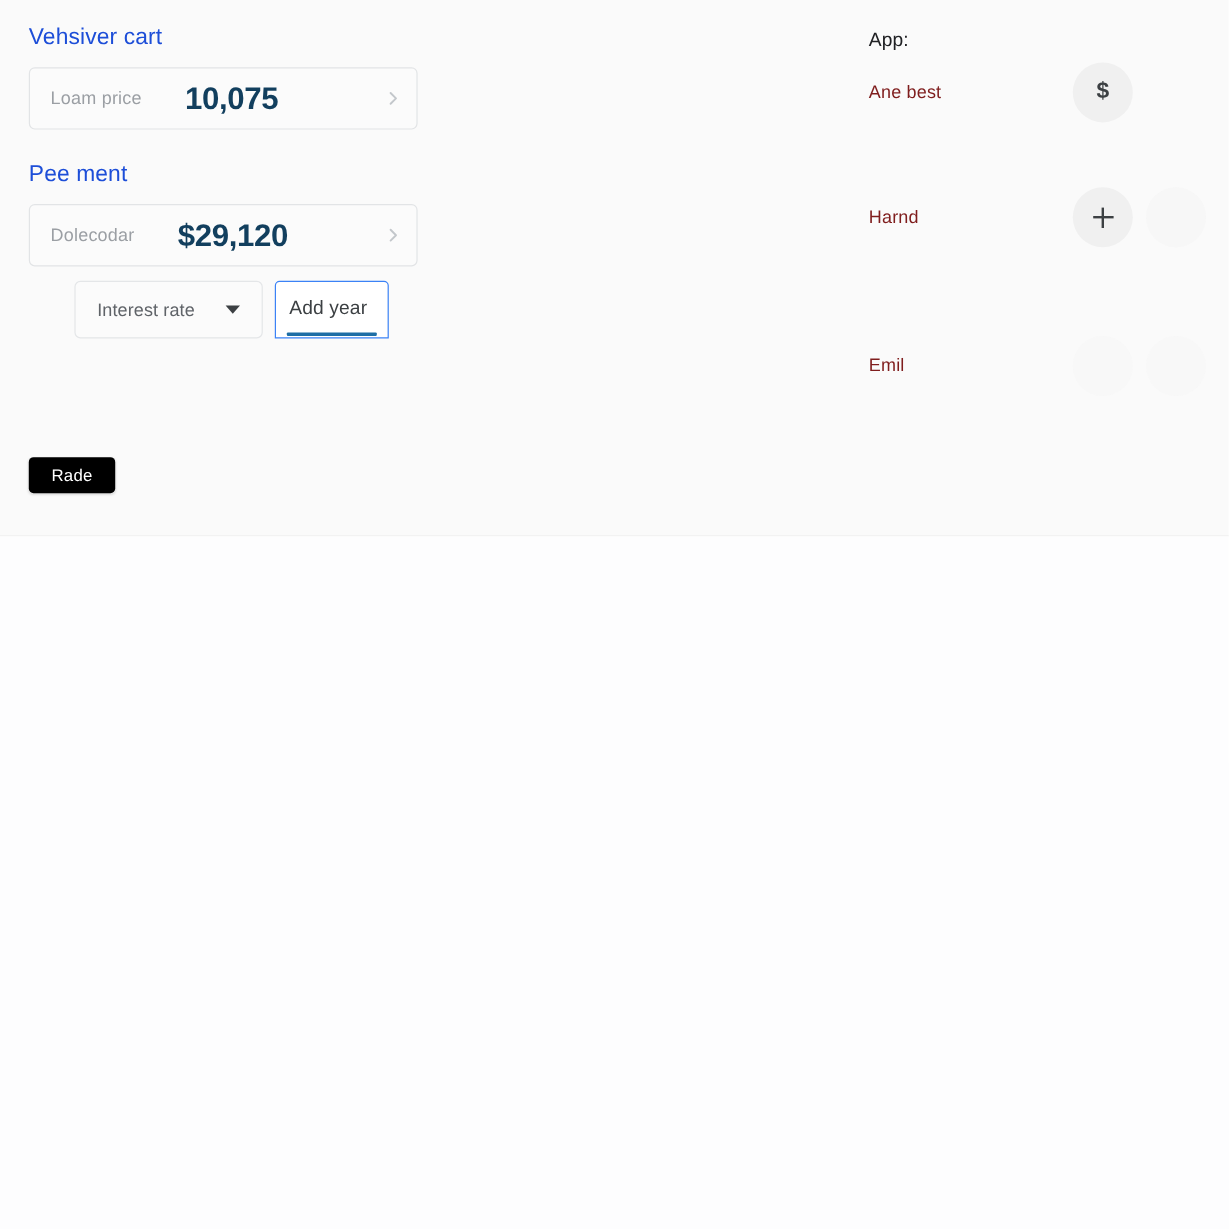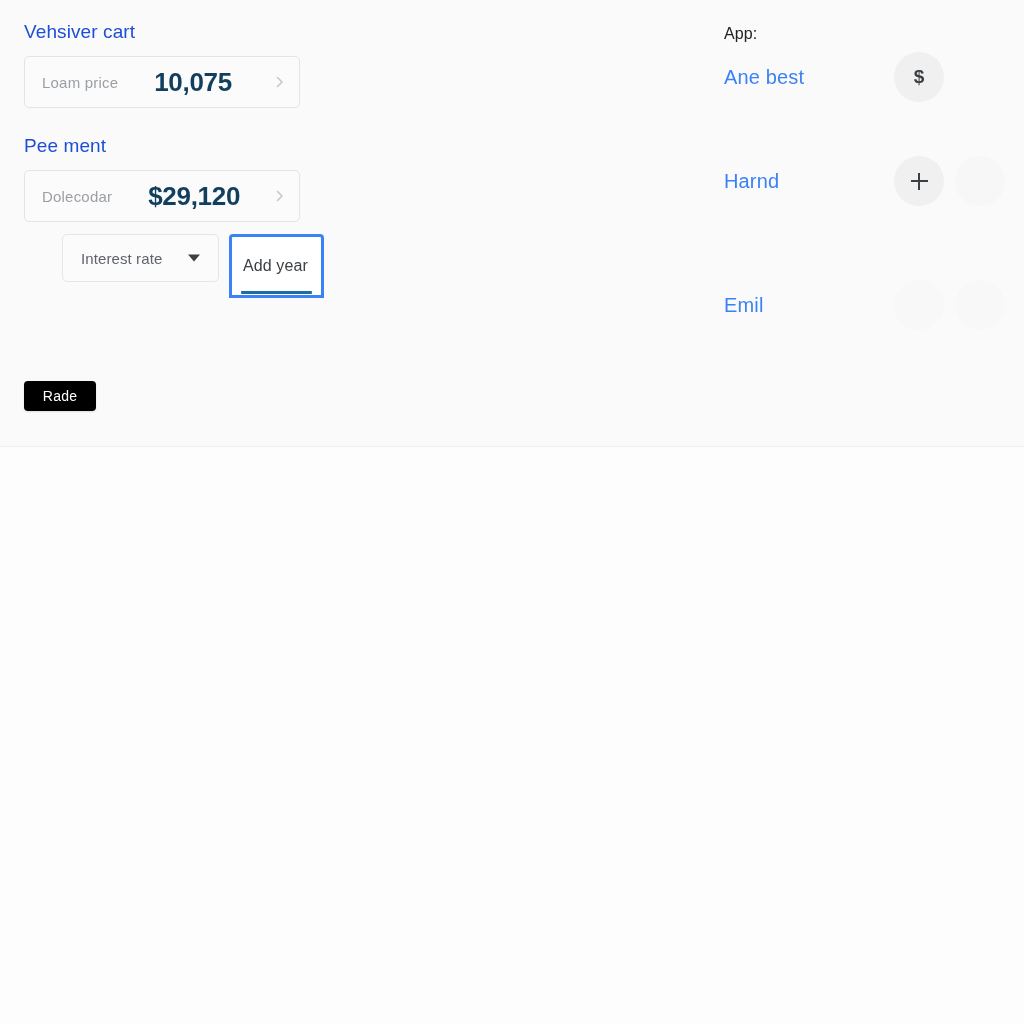--- a/index.html
+++ b/index.html
@@ -48,21 +48,21 @@
     color: #1d4ed8;
     letter-spacing: 0.1px;
     font-weight: 400;
     margin: 0;
     white-space: nowrap;
   }
 
   
   .value-card {
     position: relative;
-    width: 276px;
+    width: 324px;
     height: 52px;
     margin-top: 12px;
     background: #fbfbfb;
     border: 1px solid #e2e4e6;
     border-radius: 5px;
     box-sizing: border-box;
     display: flex;
     align-items: center;
     cursor: pointer;
   }
@@ -130,24 +130,24 @@
     width: 0;
     height: 0;
     border-left: 6px solid transparent;
     border-right: 6px solid transparent;
     border-top: 7px solid #3c4043;
   }
 
   .text-field {
     position: relative;
     width: 99px;
-    height: 64px;
+    height: 48px;
     margin-left: 10px;
     background: #ffffff;
-    border: 3px solid #3b82f6;
+    border: 1px solid #3b82f6;
     border-radius: 4px 4px 0 0;
     box-sizing: border-box;
     display: flex;
     align-items: center;
     cursor: text;
   }
   .text-field .tf-text {
     font-size: 16px;
     color: #3c4043;
     margin-left: 11px;
@@ -196,22 +196,22 @@
     position: absolute;
     left: 0;
     width: 300px;
     height: 60px;
   }
   .rc-row .rc-label {
     position: absolute;
     left: 0;
     top: 50%;
     transform: translateY(-50%);
-    font-size: 20px;
-    color: #3b82f6;
+    font-size: 15px;
+    color: #7f1d1d;
     white-space: nowrap;
     letter-spacing: 0.15px;
   }
 
   .rc-heading {
     position: absolute;
     left: 0;
     top: 25px;
     font-size: 16px;
     color: #202124;

